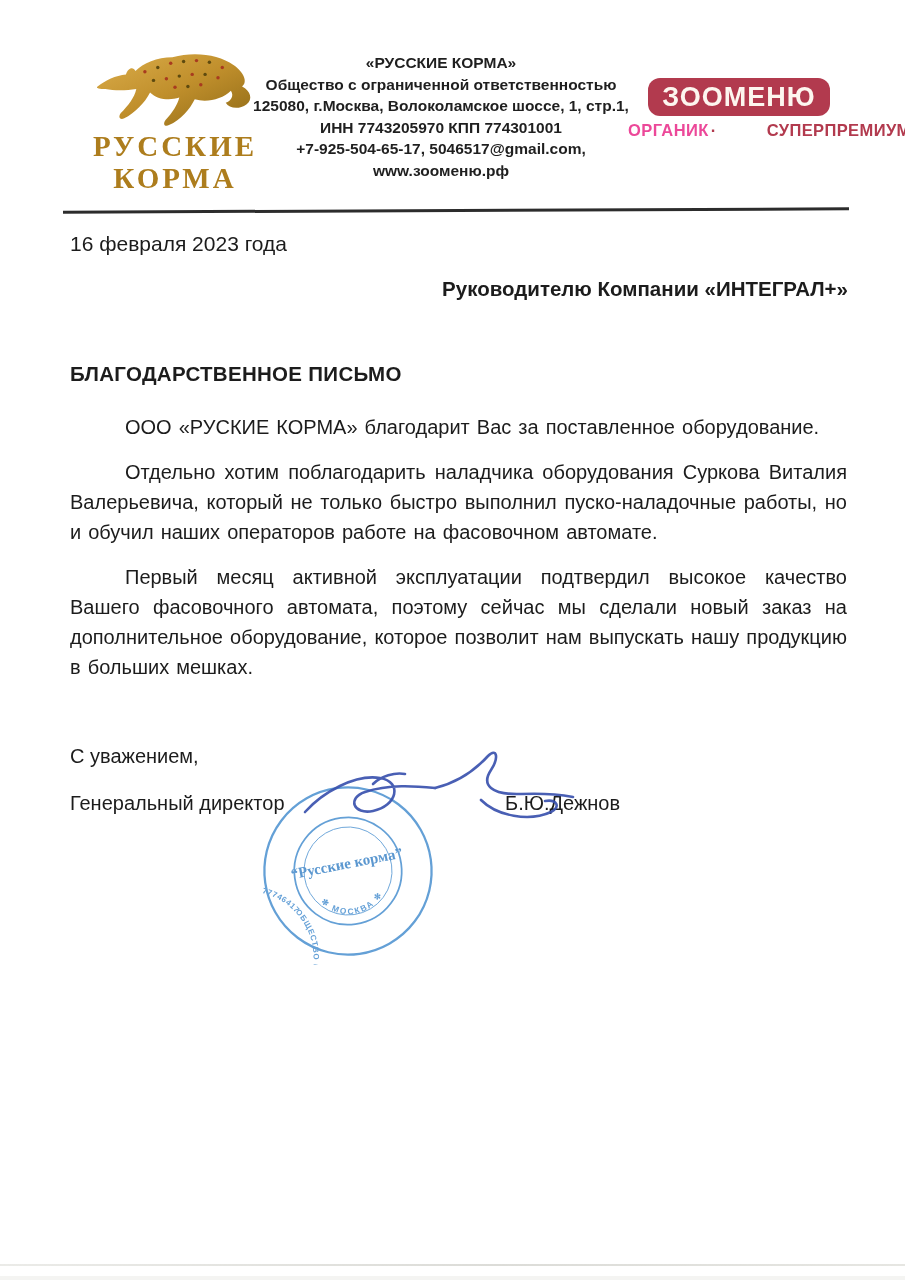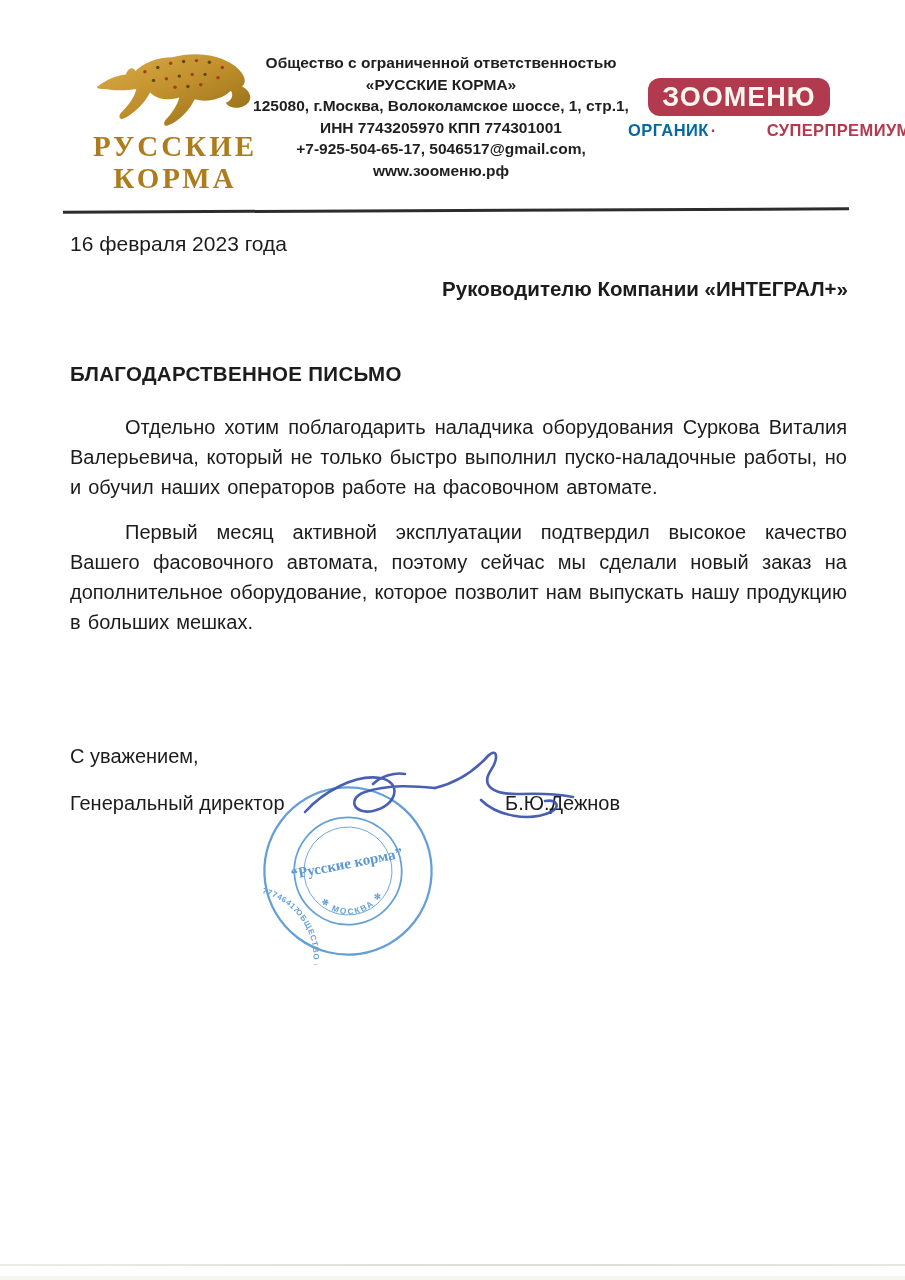--- a/index.html
+++ b/index.html
@@ -20,21 +20,21 @@
   .logo-word.w1{font-size:29px;margin-top:0;}
   .logo-word.w2{font-size:29px;margin-top:3px;}
   .company{position:absolute;left:246px;top:52px;width:390px;text-align:center;
     font-weight:bold;font-size:15.5px;line-height:21.5px;color:#1f1f1f;}
   .brand{position:absolute;left:628px;top:78px;width:222px;text-align:center;}
   .brand-badge{display:inline-block;width:182px;height:38px;line-height:38px;
     background:#b23a4e;border-radius:12px;color:#fdf6ef;font-weight:bold;
     font-size:27px;letter-spacing:1px;}
   .brand-tagline{margin-top:5px;font-weight:bold;font-size:16.5px;letter-spacing:.4px;
     white-space:nowrap;}
-  .tag-green{color:#0369a1;}
+  .tag-green{color:#ec4899;}
   .tag-sep{color:#b23a4e;padding:0 2px;}
   .tag-red{color:#b23a4e;margin-left:48px;}
   .rule{position:absolute;left:63px;top:209px;width:786px;height:3px;
     background:#2c2c2c;transform:rotate(-0.25deg);}
   
   .date{position:absolute;left:70px;top:232px;font-size:21px;}
   .addressee{position:absolute;left:70px;top:277px;width:778px;text-align:right;
     font-weight:bold;font-size:20.5px;}
   .doc-title{position:absolute;left:70px;top:362px;width:776px;text-align:left;
     font-weight:bold;font-size:20.5px;letter-spacing:.3px;}
@@ -92,22 +92,22 @@
           <circle cx="95" cy="48" r="2" fill="#a83b1f"></circle>
         <circle cx="110" cy="47" r="2" fill="#5e4a0f"></circle>
           <circle cx="125" cy="45" r="2" fill="#a83b1f"></circle>
       </g>
     </svg>
     <div class="logo-word w1">РУССКИЕ</div>
     <div class="logo-word w2">КОРМА</div>
   </div>
 
   <div class="company">
+    <div>«РУССКИЕ КОРМА»</div>
     <div>Общество с ограниченной ответственностью</div>
-    <div>«РУССКИЕ КОРМА»</div>
     <div>125080, г.Москва, Волоколамское шоссе, 1, стр.1,</div>
     <div>ИНН 7743205970 КПП 774301001</div>
     <div>+7-925-504-65-17, 5046517@gmail.com,</div>
     <div>www.зооменю.рф</div>
   </div>
 
   <div class="brand">
     <span class="brand-badge">ЗООМЕНЮ</span>
     <div class="brand-tagline">
       <span class="tag-green">ОРГАНИК</span><span class="tag-sep">·</span><span class="tag-red">СУПЕРПРЕМИУМ</span>
@@ -116,20 +116,21 @@
 
   <div class="rule"></div>
 
   <div class="date">16 февраля 2023 года</div>
 
   <div class="addressee">Руководителю Компании «ИНТЕГРАЛ+»</div>
 
   <div class="doc-title">БЛАГОДАРСТВЕННОЕ ПИСЬМО</div>
 
   <div class="body-text">
+    <p>ООО «РУСКИЕ КОРМА» благодарит Вас за поставленное оборудование.</p>
     <p>Отдельно хотим поблагодарить наладчика оборудования Суркова Виталия Валерьевича, который не только быстро выполнил пуско-наладочные работы, но и обучил наших операторов работе на фасовочном автомате.</p>
     <p>Первый месяц активной эксплуатации подтвердил высокое качество Вашего фасовочного автомата, поэтому сейчас мы сделали новый заказ на дополнительное оборудование, которое позволит нам выпускать нашу продукцию в больших мешках.</p>
   </div>
 
   <div class="closing">С уважением,</div>
 
   <div class="signer">
     <span>Генеральный директор</span>
     <span class="signer-name">Б.Ю.Дежнов</span>
   </div>

